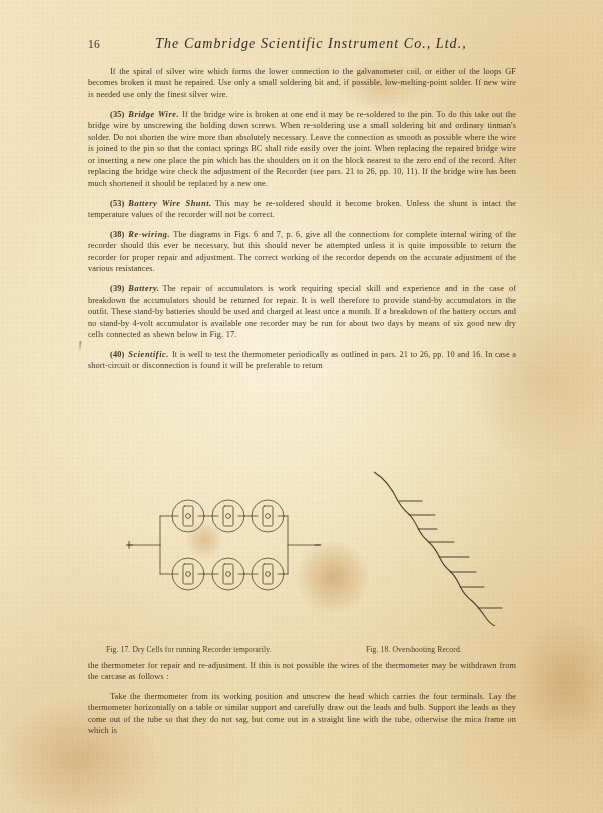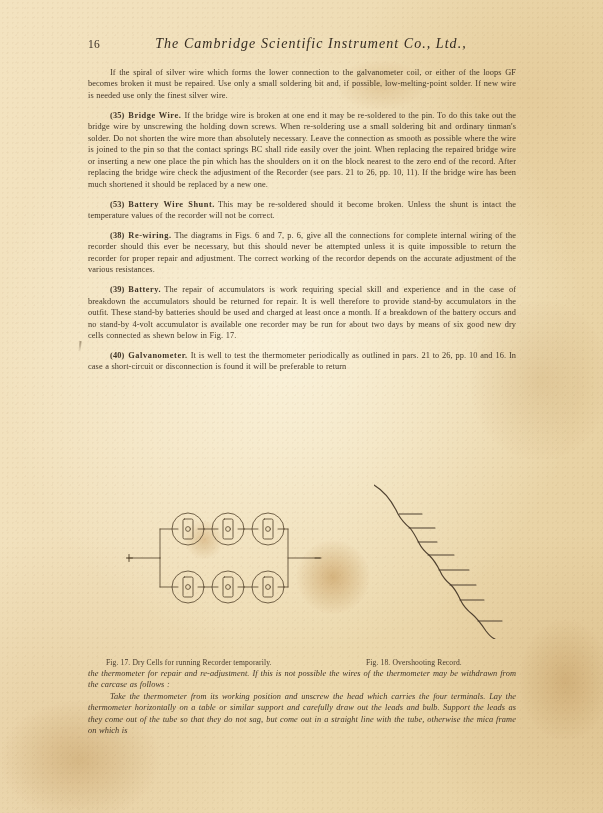--- a/index.html
+++ b/index.html
@@ -64,21 +64,20 @@
     left: 88px;
     top: 36px;
     width: 428px;
     color: #3a3026;
   }
 
   
   .head-row {
     position: relative;
     height: 22px;
-    margin-bottom: 9px;
   }
   .folio {
     position: absolute;
     left: 0;
     top: 2px;
     font-size: 11.5px;
     letter-spacing: .3px;
     color: #3b3127;
   }
   .running-head {
@@ -89,44 +88,45 @@
     text-align: center;
     font-family: "Liberation Serif", serif;
     font-style: italic;
     font-size: 14px;
     letter-spacing: 1.05px;
     color: #352c22;
     padding-left: 18px;
   }
 
   p.para {
-    margin: 0 0 0 0;
+    margin: 8px 0 0 0;
     font-size: 8.35px;
     line-height: 11.45px;
     text-align: justify;
     text-indent: 22px;
     letter-spacing: .08px;
     word-spacing: .35px;
     color: #413527;
   }
   p.gap { margin-top: 8.5px; }
 
   .sec-num { font-weight: bold; letter-spacing: .1px; }
   .sec-title {
     font-weight: bold;
     letter-spacing: .55px;
     padding-left: 4px;
+    font-style: italic;
   }
   .after-title { padding-left: 3px; }
 
   
   #figwrap {
     position: absolute;
     left: 0;
-    top: 13px;
+    top: 0;
     width: 603px;
     height: 672px;
     pointer-events: none;
   }
   #fig17 {
     position: absolute;
     left: 126px;
     top: 492px;
     width: 196px;
     height: 106px;
@@ -153,23 +153,22 @@
     letter-spacing: .12px;
     color: #463a2c;
     white-space: nowrap;
   }
   #cap17 { left: 18px; top: 0; }
   #cap18 { left: 278px; top: 0; text-align: center; }
 
   #bottom-block {
     position: absolute;
     left: 88px;
-    top: 668px;
+    top: 652px;
     width: 428px;
-    font-style: italic;
   }
 
   
   #margin-mark {
     position: absolute;
     left: 79px;
     top: 341px;
     width: 2px;
     height: 11px;
     background: linear-gradient(180deg, rgba(90,70,45,.55), rgba(90,70,45,0));
@@ -201,21 +200,21 @@
 
     <p class="para gap"><span class="sec-num">(35)</span><span class="sec-title">Bridge Wire.</span><span class="after-title">If the bridge wire is broken at one end it may be re-soldered to the pin. To do this take out the bridge wire by unscrewing the holding down screws. When re-soldering use a small soldering bit and ordinary tinman's solder. Do not shorten the wire more than absolutely necessary. Leave the connection as smooth as possible where the wire is joined to the pin so that the contact springs BC shall ride easily over the joint. When replacing the repaired bridge wire or inserting a new one place the pin which has the shoulders on it on the block nearest to the zero end of the record. After replacing the bridge wire check the adjustment of the Recorder (see pars. 21 to 26, pp. 10, 11). If the bridge wire has been much shortened it should be replaced by a new one.</span></p>
 
     <p class="para gap"><span class="sec-num">(53)</span><span class="sec-title">Battery Wire Shunt.</span><span class="after-title">This may be re-soldered should it become broken. Unless the shunt is intact the temperature values of the recorder will not be correct.</span></p>
 
 
     <p class="para gap"><span class="sec-num">(38)</span><span class="sec-title">Re-wiring.</span><span class="after-title">The diagrams in Figs. 6 and 7, p. 6, give all the connections for complete internal wiring of the recorder should this ever be necessary, but this should never be attempted unless it is quite impossible to return the recorder for proper repair and adjustment. The correct working of the recordor depends on the accurate adjustment of the various resistances.</span></p>
 
     <p class="para gap"><span class="sec-num">(39)</span><span class="sec-title">Battery.</span><span class="after-title">The repair of accumulators is work requiring special skill and experience and in the case of breakdown the accumulators should be returned for repair. It is well therefore to provide stand-by accumulators in the outfit. These stand-by batteries should be used and charged at least once a month. If a breakdown of the battery occurs and no stand-by 4-volt accumulator is available one recorder may be run for about two days by means of six good new dry cells connected as shewn below in Fig. 17.</span></p>
 
-    <p class="para gap"><span class="sec-num">(40)</span><span class="sec-title">Galvanometer.</span><span class="after-title">It is well to test the thermometer periodically as outlined in pars. 21 to 26, pp. 10 and 16. In case a short-circuit or disconnection is found it will be preferable to return</span></p>
+    <p class="para gap"><span class="sec-num">(40)</span><span class="sec-title">Scientific.</span><span class="after-title">It is well to test the thermometer periodically as outlined in pars. 21 to 26, pp. 10 and 16. In case a short-circuit or disconnection is found it will be preferable to return</span></p>
 
   </div>
 
   <div id="figwrap">
 
     <div id="fig17">
       <svg width="196" height="106" viewBox="0 0 196 106" fill="none" stroke="#5b4a33" stroke-width="0.85" stroke-linecap="round" stroke-linejoin="round">
 
         <g>
           <path d="M2 53 H34"></path>

